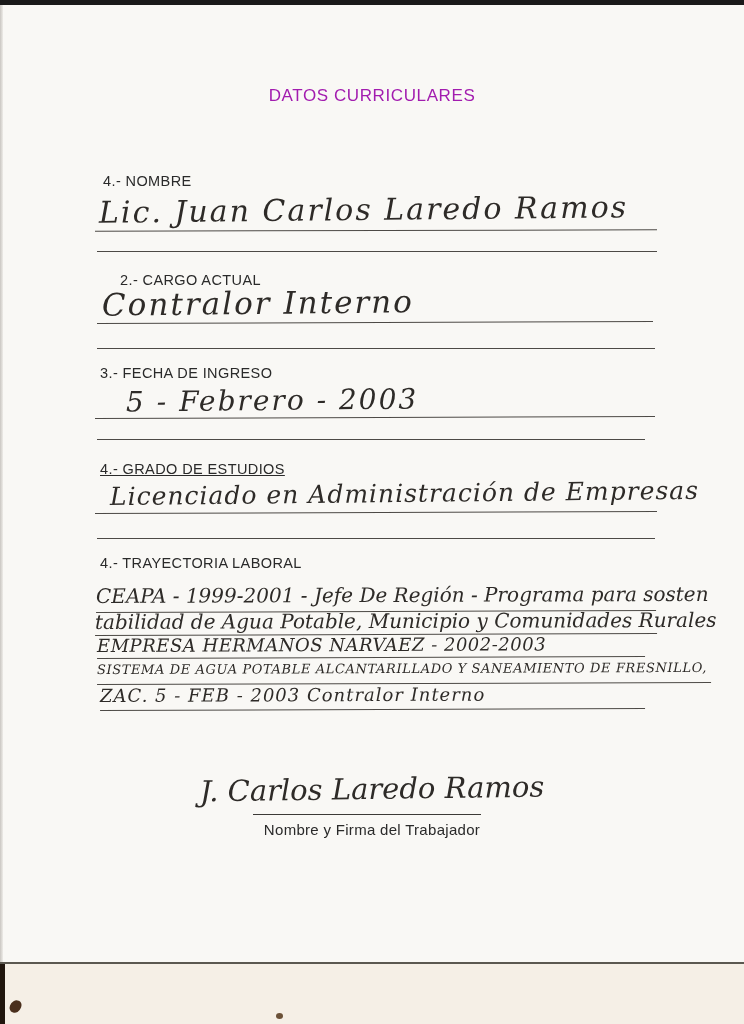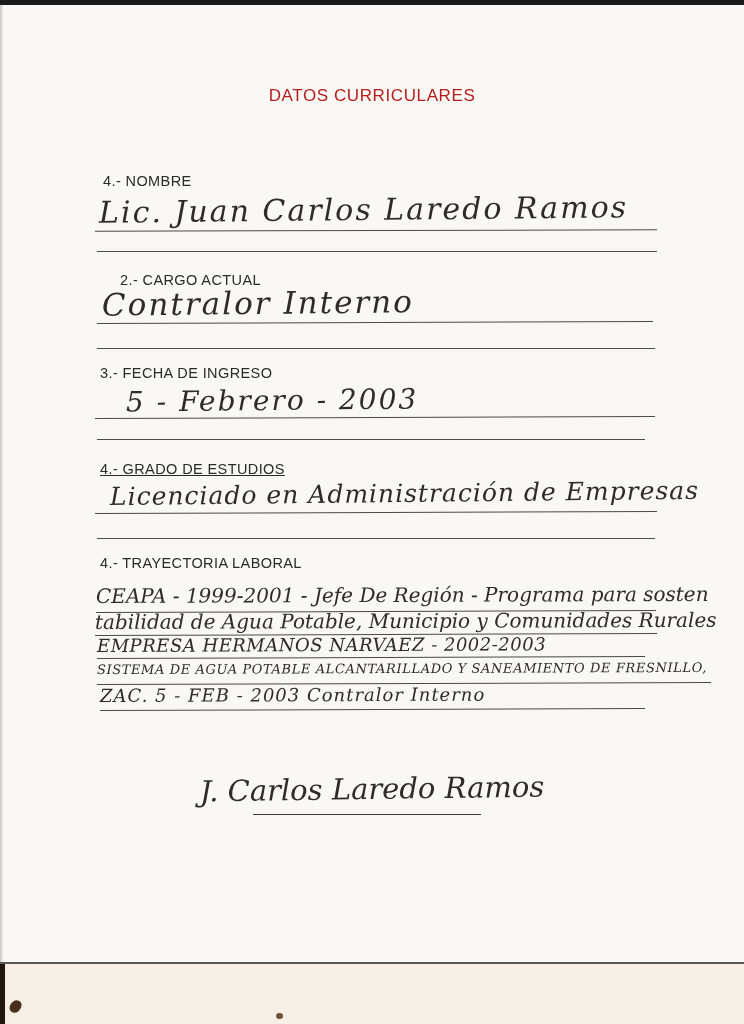--- a/index.html
+++ b/index.html
@@ -43,21 +43,21 @@
     transform: rotate(20deg);
   }
   .speck2 {
     position: absolute; left: 276px; top: 1013px; width: 7px; height: 6px;
     background: #6b5138; border-radius: 50%;
   }
   
   .title {
     position: absolute; left: 0; top: 86px; width: 744px;
     text-align: center;
-    font-size: 17px; letter-spacing: 0.6px; color: #b91c1c;
+    font-size: 17px; letter-spacing: 0.6px; color: #a21caf;
   }
   .label {
     position: absolute;
     font-size: 14.5px; letter-spacing: 0.4px; color: #2a2a2a;
   }
   .lbl-1 { left: 103px; top: 173px; }
   .lbl-2 { left: 91px;  top: 272px; margin-left: 29px; }
   .lbl-3 { left: 100px; top: 365px; text-align: center; }
   .lbl-4 { left: 100px; top: 461px; text-decoration: underline; }
   .lbl-5 { left: 100px; top: 555px; }
@@ -154,20 +154,21 @@
 
   <div class="label lbl-5">4.- TRAYECTORIA LABORAL</div>
   <div class="t-row t-row1">CEAPA - 1999-2001 - Jefe De Región - Programa para sosten</div>
   <div class="t-row t-row2">tabilidad de Agua Potable, Municipio y Comunidades Rurales</div>
   <div class="t-row t-row3">EMPRESA HERMANOS NARVAEZ - 2002-2003</div>
   <div class="t-row t-row4">SISTEMA DE AGUA POTABLE ALCANTARILLADO Y SANEAMIENTO DE FRESNILLO,</div>
   <div class="t-row t-row5">ZAC.  5 - FEB - 2003   Contralor Interno</div>
 
   <div class="sig-name">J. Carlos Laredo Ramos</div>
   <div class="sig-line"></div>
+  <div class="sig-caption">Nombre y Firma del Trabajador</div>
 
   <div class="page-bottom-edge"></div>
   <div class="scanner-bed"></div>
   <div class="bed-left-sliver"></div>
   <div class="speck1"></div>
   <div class="speck2"></div>
 
 </div>
 
 </body></html>

